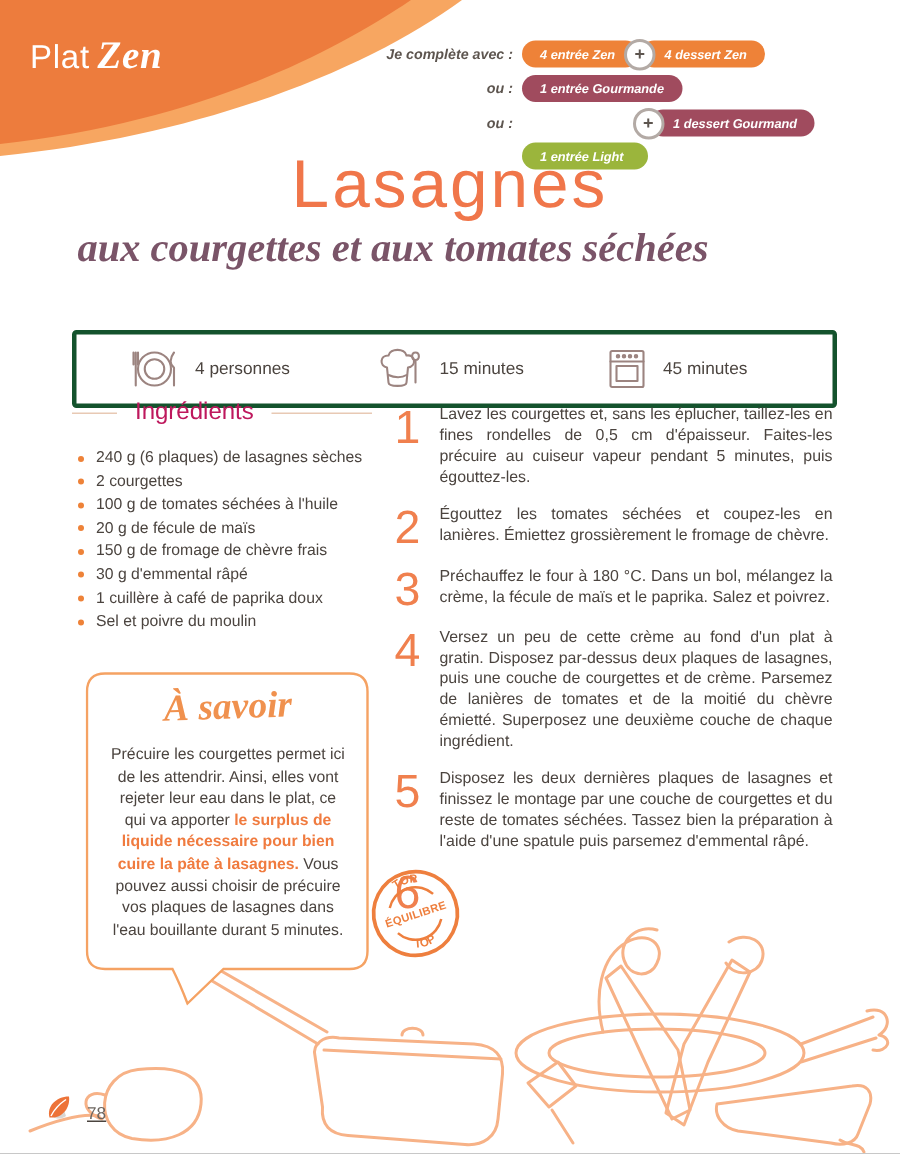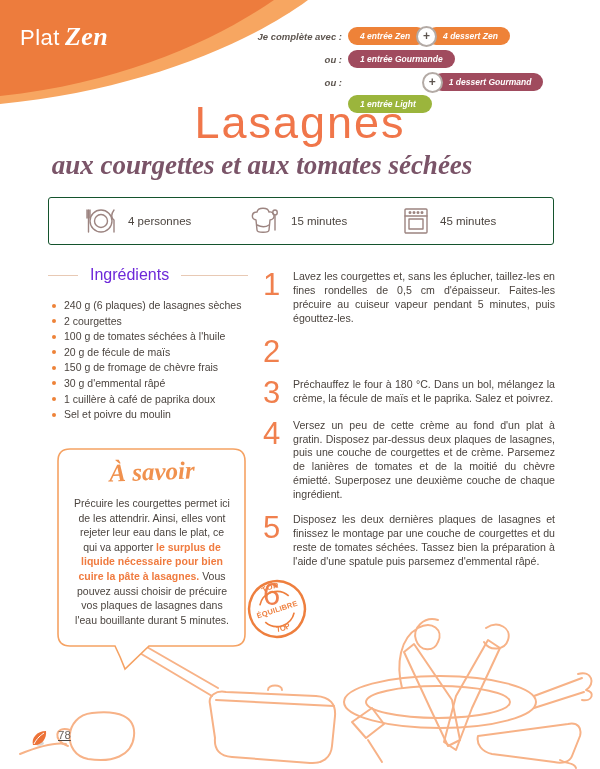--- a/index.html
+++ b/index.html
@@ -22,27 +22,27 @@
   .pill.maroon{background:#a04b5e;}
   .pill.green{background:#9bb53c;margin-top:44px;}
   .pill.joined-left{padding-right:16px;}
   .pill.joined-right{padding-left:16px;}
   .plus-circle{width:17px;height:17px;border-radius:50%;background:#fff;border:2px solid #b3aaa5;color:#5d554f;
     font-size:12px;font-weight:bold;line-height:16px;text-align:center;margin:0 -10px;z-index:2;position:relative;}
   
   .title{position:absolute;top:97px;left:0;width:600px;text-align:center;color:#f0764a;font-size:45px;font-weight:300;letter-spacing:2px;}
   .subtitle{position:absolute;top:150px;left:12px;width:500px;text-align:center;color:#7a5468;font-size:27px;font-family:cursive;font-style:italic;font-weight:bold;}
   
-  .infobar{position:absolute;top:197px;left:48px;width:504px;height:46px;border:1px solid #14532d;border-radius:3px;}
+  .infobar{position:absolute;top:220px;left:48px;width:504px;height:46px;border:3px solid #14532d;border-radius:3px;}
   .info-item{position:absolute;top:0;height:46px;display:flex;align-items:center;}
   .info-item .txt{font-size:11.5px;color:#4b443f;margin-left:10px;}
   .info-item svg{stroke:#9c8480;fill:none;stroke-width:1.4;stroke-linecap:round;stroke-linejoin:round;}
   
   .ing{position:absolute;top:266px;left:48px;width:200px;}
-  .ing-head{display:flex;align-items:center;color:#6d28d9;font-size:16px;font-weight:400;}
+  .ing-head{display:flex;align-items:center;color:#be185d;font-size:16px;font-weight:400;}
   .ing-head::before{content:"";flex:0 0 30px;height:1px;background:#e8c9b4;margin-right:12px;}
   .ing-head::after{content:"";flex:1;height:1px;background:#e8c9b4;margin-left:12px;}
   .ing-list{list-style:none;margin:14px 0 0 0;padding:0 0 0 4px;}
   .ing-list li{position:relative;font-size:10.5px;line-height:15.6px;padding-left:12px;}
   .ing-list li::before{content:"";position:absolute;left:0;top:5.5px;width:4px;height:4px;border-radius:50%;background:#ee8238;}
   
   .steps{position:absolute;top:270px;left:263px;width:292px;}
   .step{display:flex;margin-bottom:11px;}
   .step-num{flex:0 0 30px;font-size:31px;font-weight:300;color:#f0804e;line-height:30px;}
   .step-txt{flex:1;font-size:10.6px;line-height:13.9px;text-align:justify;}
@@ -52,21 +52,21 @@
   .tip-head{position:absolute;top:10px;left:0;width:100%;text-align:center;color:#f0914e;font-size:25px;font-family:cursive;font-style:italic;font-weight:bold;transform:rotate(-2deg);}
   .tip-body{position:absolute;top:48px;left:0;width:100%;padding:0 16px;box-sizing:border-box;text-align:center;font-size:10.5px;line-height:14.6px;}
   .tip-body .hl{color:#f07b3f;font-weight:bold;}
   
   .stamp{position:absolute;top:578px;left:246px;width:62px;height:62px;transform:rotate(-18deg);}
   .stamp text{fill:#ee7f3e;font-family:"Liberation Sans",sans-serif;font-weight:bold;}
   
   .art{position:absolute;left:0;bottom:0;}
   .art path, .art ellipse{stroke:#f7b287;stroke-width:2;fill:none;stroke-linecap:round;stroke-linejoin:round;}
   
-  .footer{position:absolute;left:30px;bottom:20px;display:flex;align-items:flex-start;text-decoration:underline;}
+  .footer{position:absolute;left:30px;bottom:20px;display:flex;align-items:flex-end;text-decoration:underline;}
   .pagenum{font-size:11.5px;color:#6d6660;margin-left:6px;}
 </style>
 </head>
 <body>
 
 <div class="page">
 
   <svg class="art" width="600" height="165" viewBox="0 0 600 165">
 
     <path d="M88 155 C62 150 64 112 92 109 C118 106 136 112 134 132 C132 152 112 159 88 155 Z M70 126 C55 121 52 137 68 142"></path>
@@ -179,20 +179,21 @@
     </ul>
   </div>
 
   <div class="steps">
     <div class="step">
       <div class="step-num">1</div>
       <div class="step-txt">Lavez les courgettes et, sans les éplucher, taillez-les en fines rondelles de 0,5 cm d'épaisseur. Faites-les précuire au cuiseur vapeur pendant 5 minutes, puis égouttez-les.</div>
     </div>
     <div class="step">
       <div class="step-num">2</div>
+      <div class="step-txt">Égouttez les tomates séchées et coupez-les en lanières. Émiettez grossièrement le fromage de chèvre.</div>
     </div>
     <div class="step">
       <div class="step-num">3</div>
       <div class="step-txt">Préchauffez le four à 180 °C. Dans un bol, mélangez la crème, la fécule de maïs et le paprika. Salez et poivrez.</div>
     </div>
     <div class="step">
       <div class="step-num">4</div>
       <div class="step-txt">Versez un peu de cette crème au fond d'un plat à gratin. Disposez par-dessus deux plaques de lasagnes, puis une couche de courgettes et de crème. Parsemez de lanières de tomates et de la moitié du chèvre émietté. Superposez une deuxième couche de chaque ingrédient.</div>
     </div>
     <div class="step">

